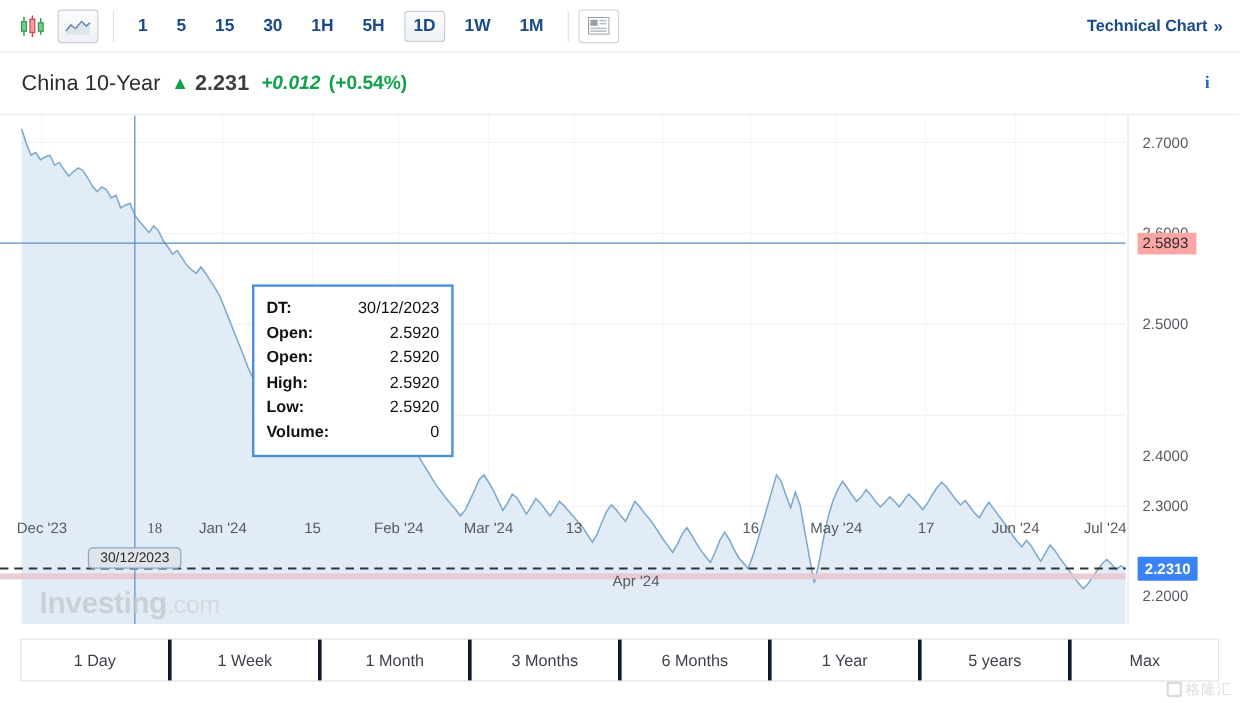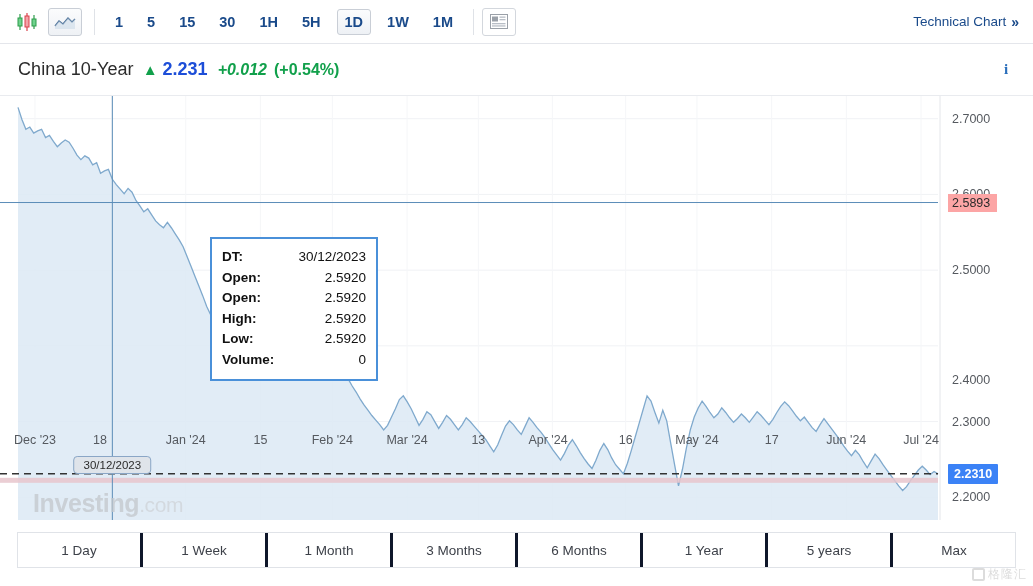--- a/index.html
+++ b/index.html
@@ -61,21 +61,21 @@
     background: linear-gradient(#fbfcfd, #eef1f5);
   }
   .tb-right {
     margin-left: auto;
     padding-right: 14px;
     display: flex; align-items: center;
   }
   .tech-link {
     color: #1a4a8a;
     font-size: 13.5px;
-    font-weight: normal;
+    font-weight: bold;
     cursor: pointer;
     text-decoration: none;
   }
   .tech-chev {
     color: #1a4a8a;
     font-size: 14px;
     margin-left: 5px;
     font-weight: bold;
   }
 
@@ -95,21 +95,21 @@
   }
   .arrow-up {
     color: #11a04b;
     font-size: 15px;
     margin: 0 5px 0 9px;
     line-height: 1;
   }
   .last-price {
     font-size: 18px;
     font-weight: bold;
-    color: #1d4ed8;
+    color: #404040;
   }
   .chg {
     font-size: 16px;
     font-weight: bold;
     color: #11a04b;
     margin-left: 10px;
     font-style: italic;
   }
   .chg-pct {
     font-size: 16px;
@@ -404,27 +404,27 @@
         <div class="ylabel" style="top: 249.857px; margin-top: 34px;">2.4000</div>
         <div class="ylabel" style="top: 325.571px;">2.3000</div>
         <div class="ylabel" style="top: 401.286px;">2.2000</div>
         <div class="ylabel cross" style="top: 106.53px;">2.5893</div>
         <div class="ylabel last" style="top: 377.814px;">2.2310</div>
       </div>
   </div>
 
   <div class="xaxis" id="xaxis">
       <div class="xlabel" style="left: 34.9742px;">Dec '23</div>
-      <div class="xlabel" style="left: 100px;">18</div>
+      <div class="xlabel" style="left: 129px; font-family: Liberation Serif, serif;">18</div>
       <div class="xlabel" style="left: 185.705px;">Jan '24</div>
       <div class="xlabel" style="left: 260.391px;">15</div>
       <div class="xlabel" style="left: 332.362px;">Feb '24</div>
       <div class="xlabel" style="left: 407.048px;">Mar '24</div>
       <div class="xlabel" style="left: 478.339px;">13</div>
-      <div class="xlabel" style="left: 548px;">Apr '24</div>
+      <div class="xlabel" style="left: 530px; margin-top: 44px;">Apr '24</div>
       <div class="xlabel" style="left: 625.675px;">16</div>
       <div class="xlabel" style="left: 696.967px;">May '24</div>
       <div class="xlabel" style="left: 771.653px;">17</div>
       <div class="xlabel" style="left: 846.339px;">Jun '24</div>
       <div class="xlabel" style="left: 921.026px;">Jul '24</div>
       <div class="xcross-badge" style="left: 112.359px;">30/12/2023</div>
     </div>
 
   <div class="rangebar">
     <div class="range-btn">1 Day</div>

